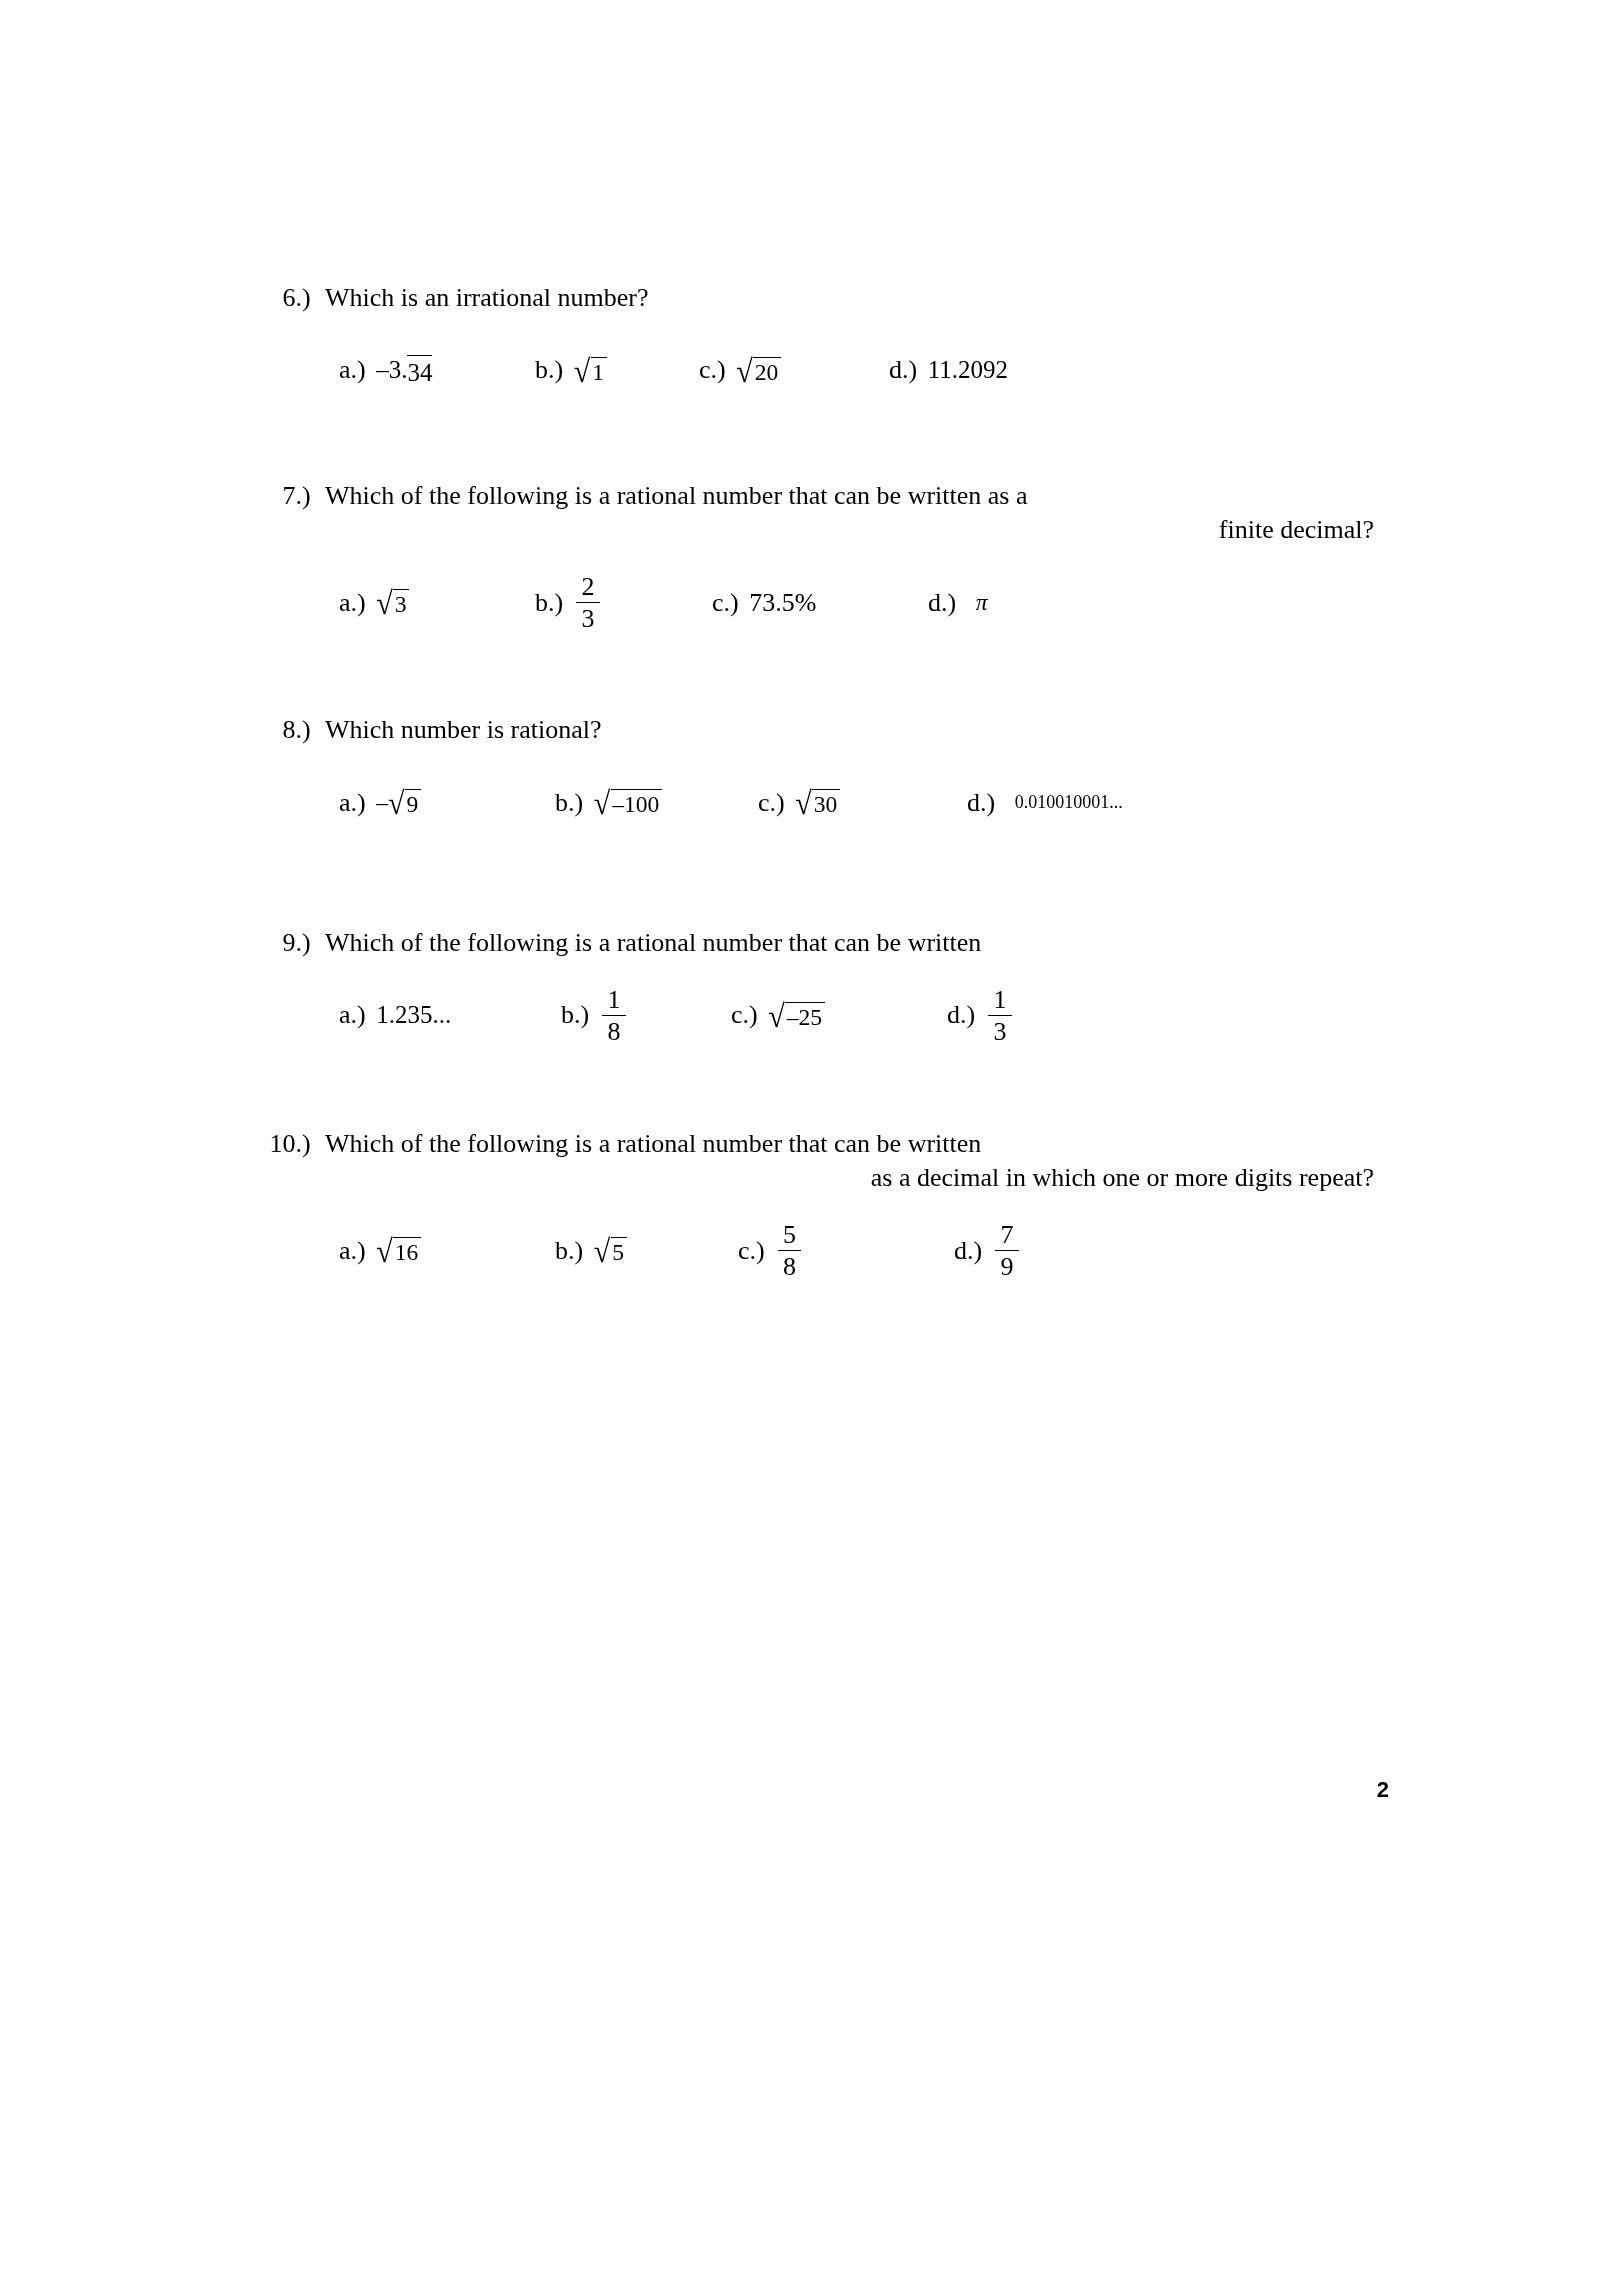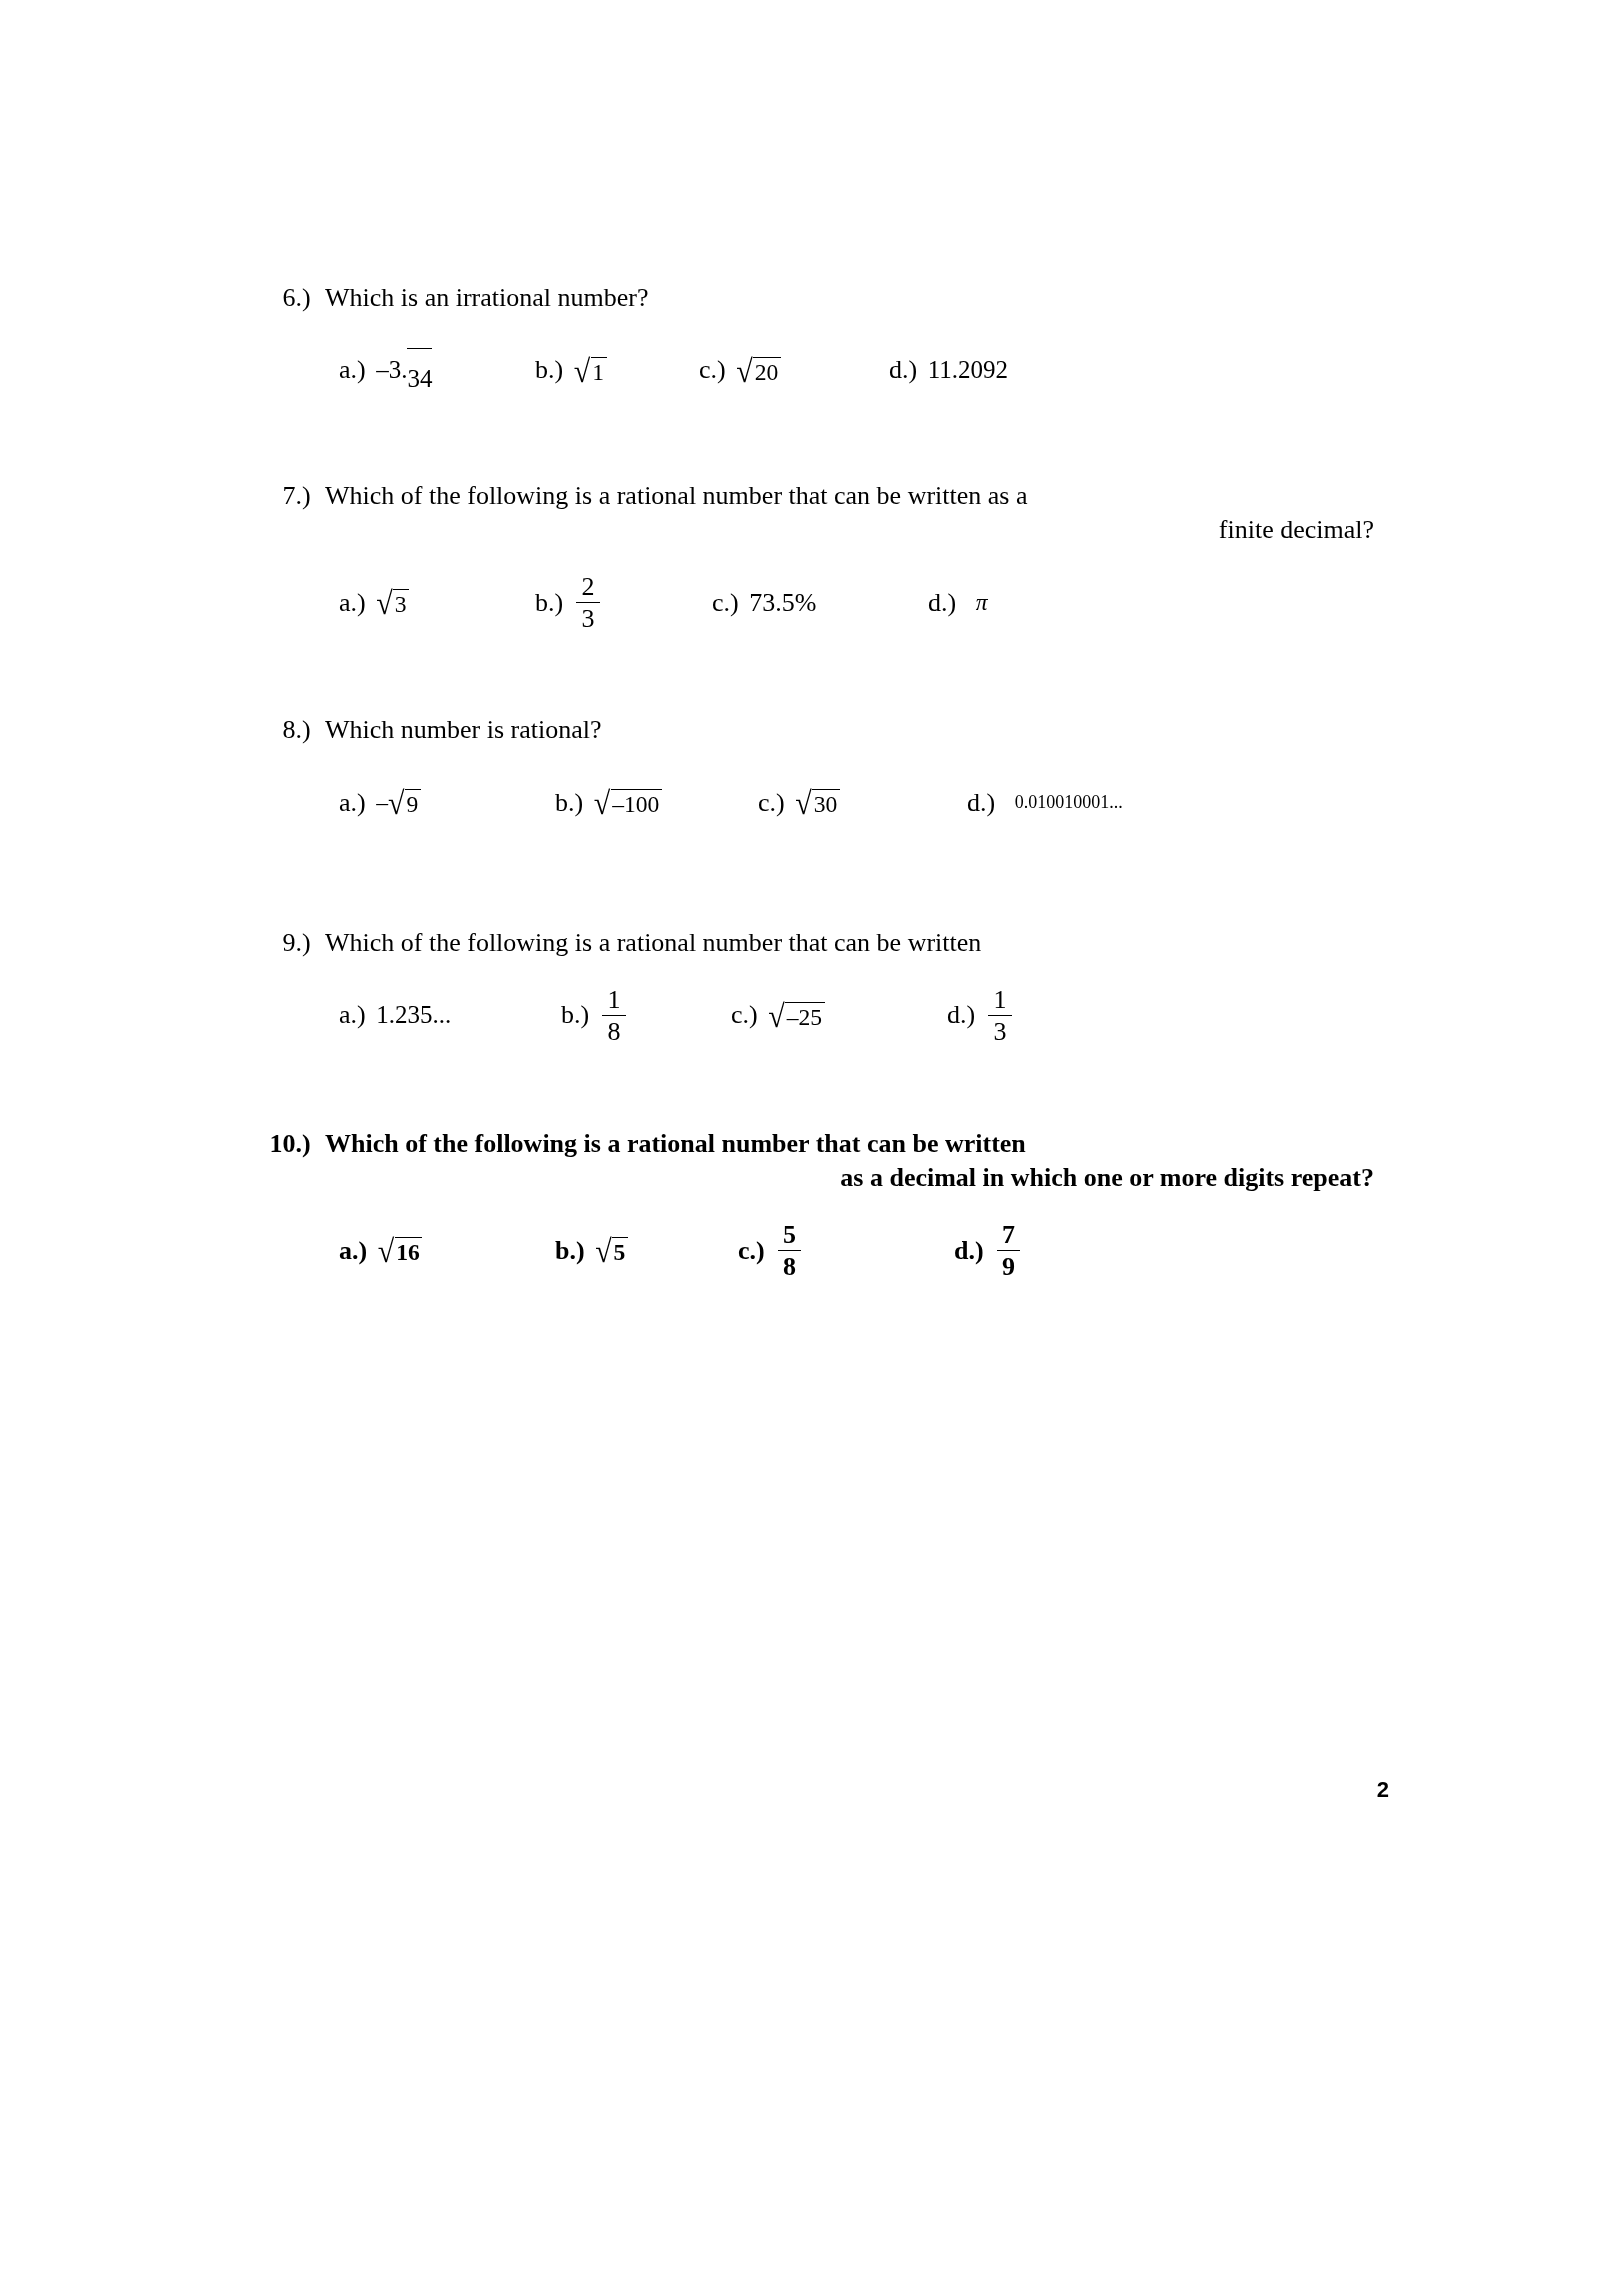--- a/index.html
+++ b/index.html
@@ -110,21 +110,21 @@
     padding: 0 5.2px 2px 5.2px;
   }
   .frac .den {
     border-top: 1.3px solid #000;
     padding: 2px 5.2px 0 5.2px;
   }
 
   
   .overbar {
     border-top: 1.3px solid #000;
-    padding-top: 17px;
+    padding-top: 4px;
     display: inline-block;
     line-height: 1.05;
   }
 
   .italic {
     font-style: italic;
   }
 
   .page-number {
     position: absolute;
@@ -133,21 +133,21 @@
     font-family: "Liberation Sans", sans-serif;
     font-weight: bold;
     font-size: 22px;
   }
 
   
   .q6  { margin-bottom: 77px; }
   .q7  { margin-bottom: 79px; }
   .q8  { margin-bottom: 92px; }
   .q9  { margin-bottom: 80px; }
-  .q10 { margin-bottom: 0; font-weight: bold; }
+  .q10 { margin-bottom: 0; }
 </style>
 </head>
 <body>
 
 <div class="page">
   <div class="content">
 
     <div class="question q6">
       <div class="q-head">
         <span class="q-num">6.)</span>

